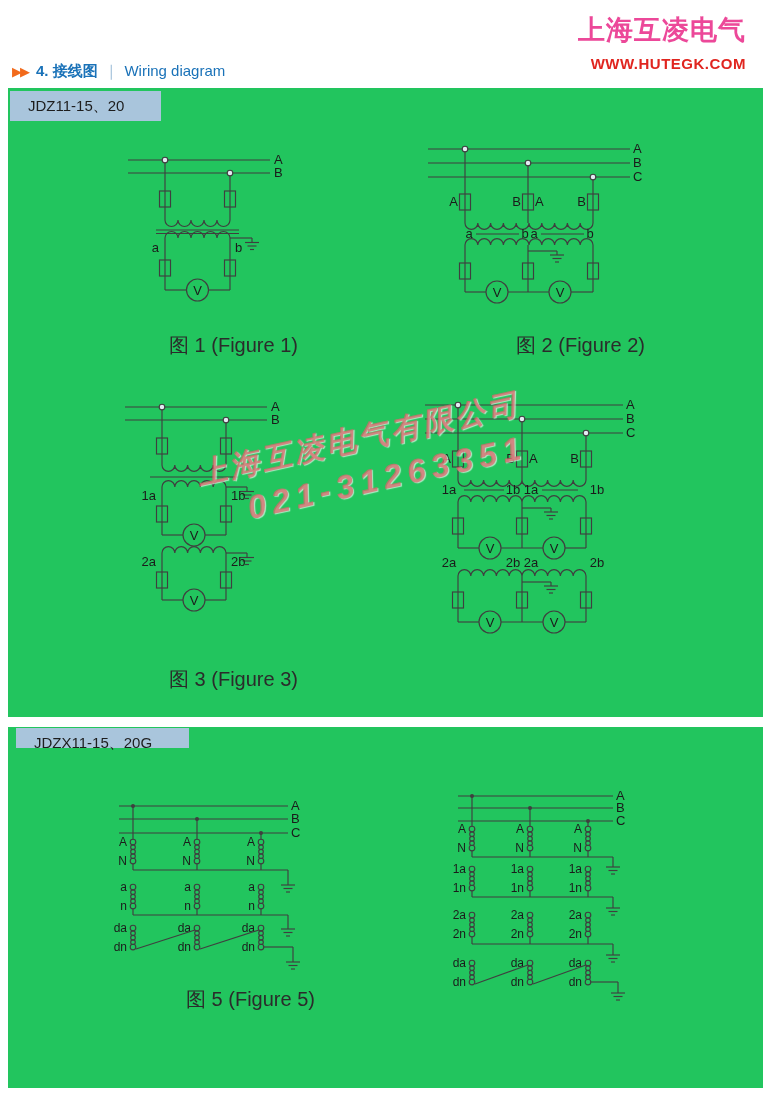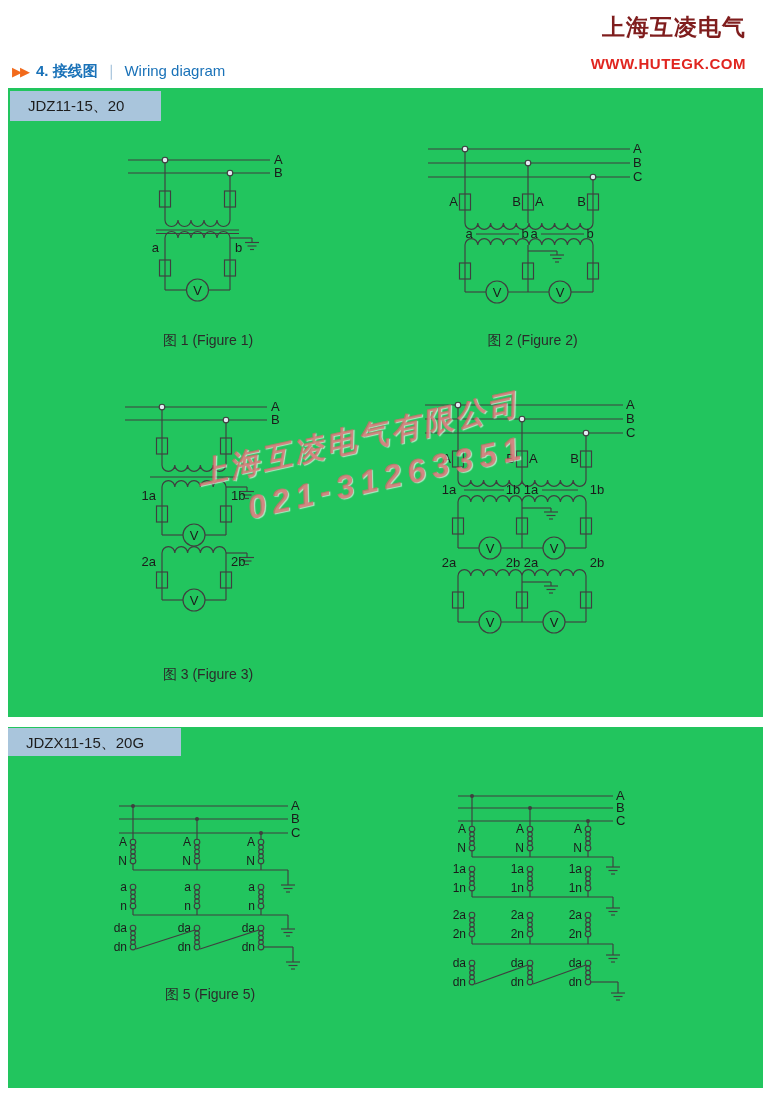--- a/index.html
+++ b/index.html
@@ -1,38 +1,38 @@
 <!DOCTYPE html>
 <html><head>
 <meta charset="utf-8">
 <style>
   html,body { margin:0; padding:0; background:#ffffff; }
   .page { position:relative; width:770px; height:1096px; background:#ffffff;
           font-family:"Liberation Sans", sans-serif; overflow:hidden; }
 
-  .logo { position:absolute; top:12px; right:24px; color:#7f1d1d; font-weight:bold;
-          font-size:23px; letter-spacing:1px; }
+  .logo { position:absolute; top:12px; right:24px; color:#ec4899; font-weight:bold;
+          font-size:27px; letter-spacing:1px; }
   .url  { position:absolute; top:55px; right:24px; color:#e0251f; font-weight:bold;
           font-size:15px; letter-spacing:0.5px; }
 
   .sect { position:absolute; top:62px; left:12px; font-size:15px; color:#1a72b8; }
   .sect .arrows { color:#f26a1b; font-size:13px; letter-spacing:-2px; margin-right:8px; }
   .sect .zh { font-weight:bold;margin-top:25px; }
   .sect .dv { color:#8fb4d2; margin:0 6px; }
 
   .panel { position:absolute; left:8px; width:755px; background:#22c55e; }
   .panel1 { top:88px;  height:629px; }
   .panel2 { top:727px; height:361px; }
   .chip { position:absolute; background:#a9c5dc; color:#1d1d1d; font-size:15px;
           line-height:30px; padding-left:18px; }
   .chip1 { left:2px; top:3px;  width:133px; height:30px; }
-  .chip2 { left:0;   top:1px;  width:155px; height:28px; }
+  .chip2 { left:8px;   top:1px;  width:155px; height:20px; }
 
   .fig { position:absolute; }
-  .caption { position:absolute; left:0; right:0; text-align:center; font-size:14px;
+  .caption { position:absolute; left:0; right:0; text-align:right; font-size:20px;
              color:#2b2b2b; }
 
   svg.diag { stroke:#3f3f3f; stroke-width:1.15; fill:none; display:block; }
   svg.diag text { stroke:none; fill:#1b1b1b; font-size:13px;
                   font-family:"Liberation Sans", sans-serif; }
   svg.diag text.sm { font-size:12px; }
   svg.diag .dot { fill:#3f3f3f; stroke:none; }
   svg.diag .oc  { fill:#e3ecf3; }
 
   .watermark { position:absolute; left:193px; top:455px; transform:rotate(-12.5deg);

